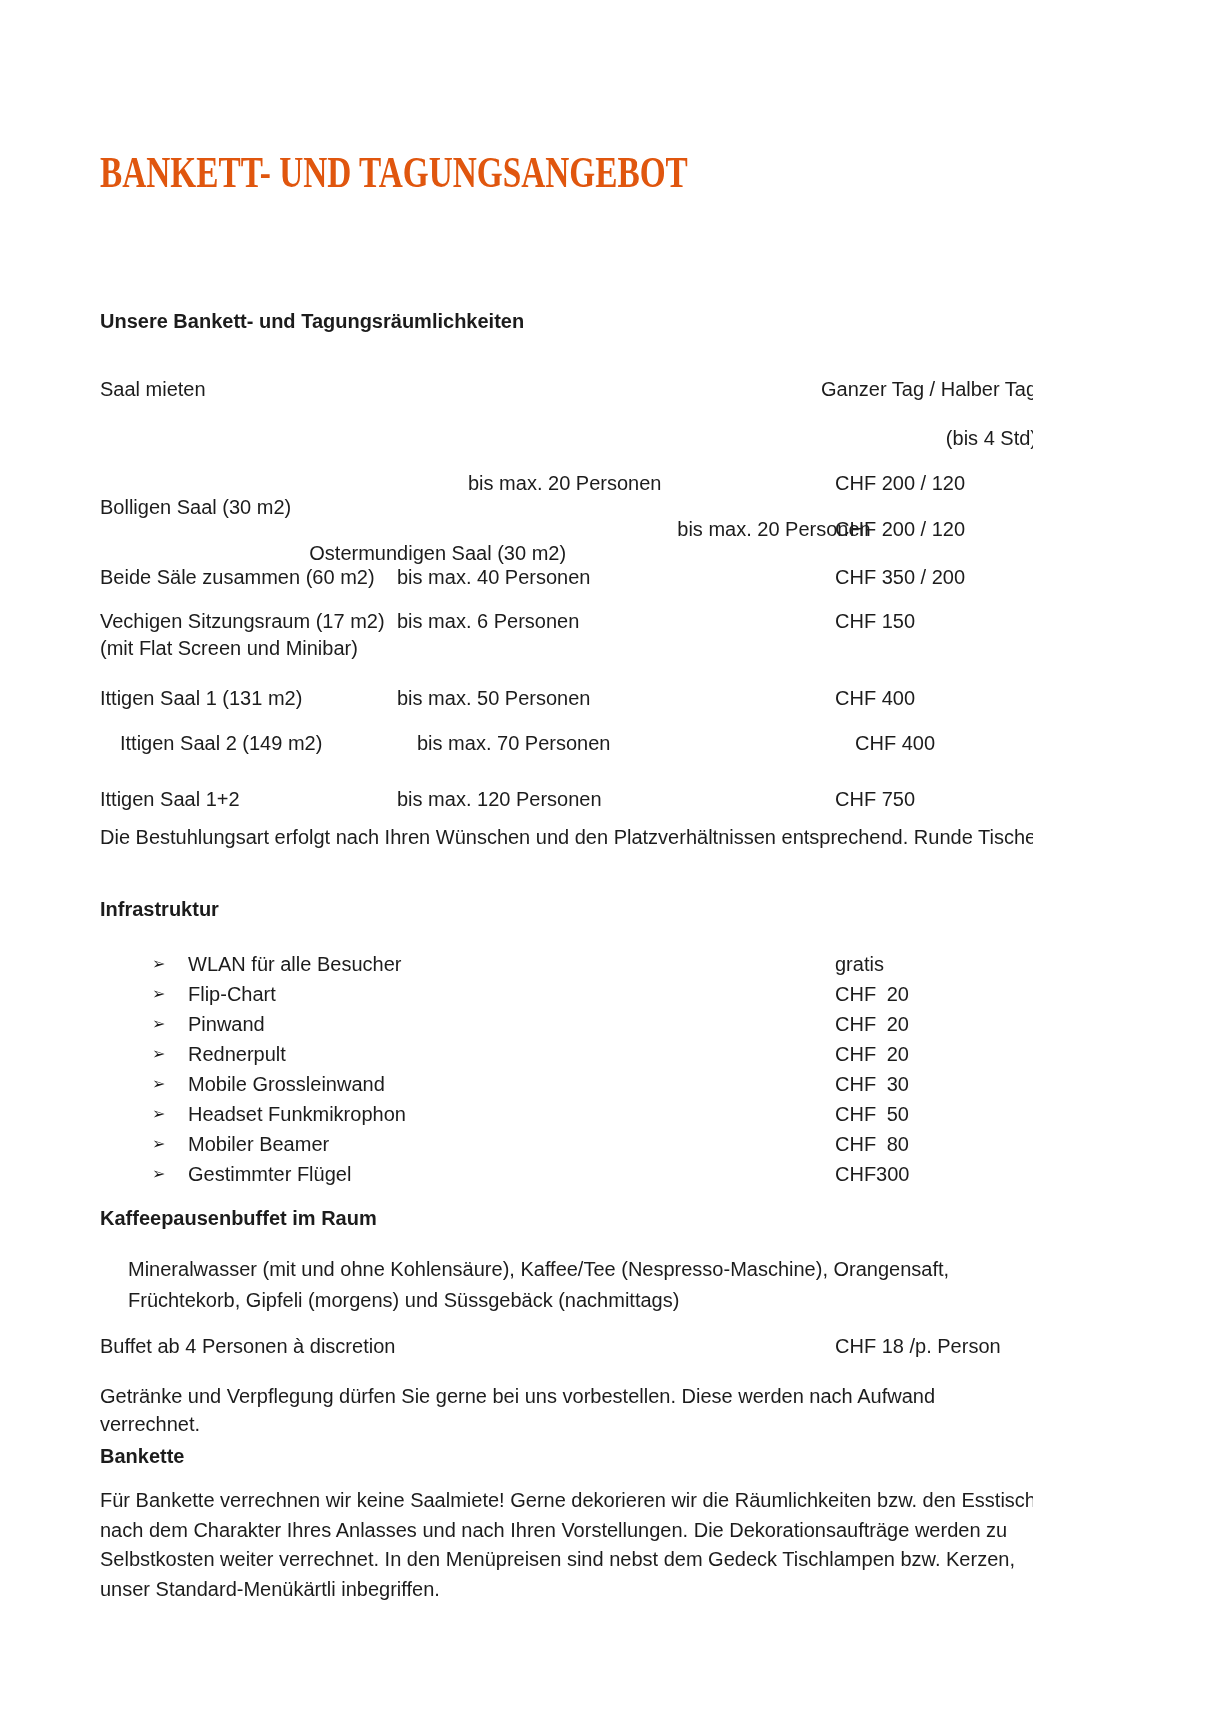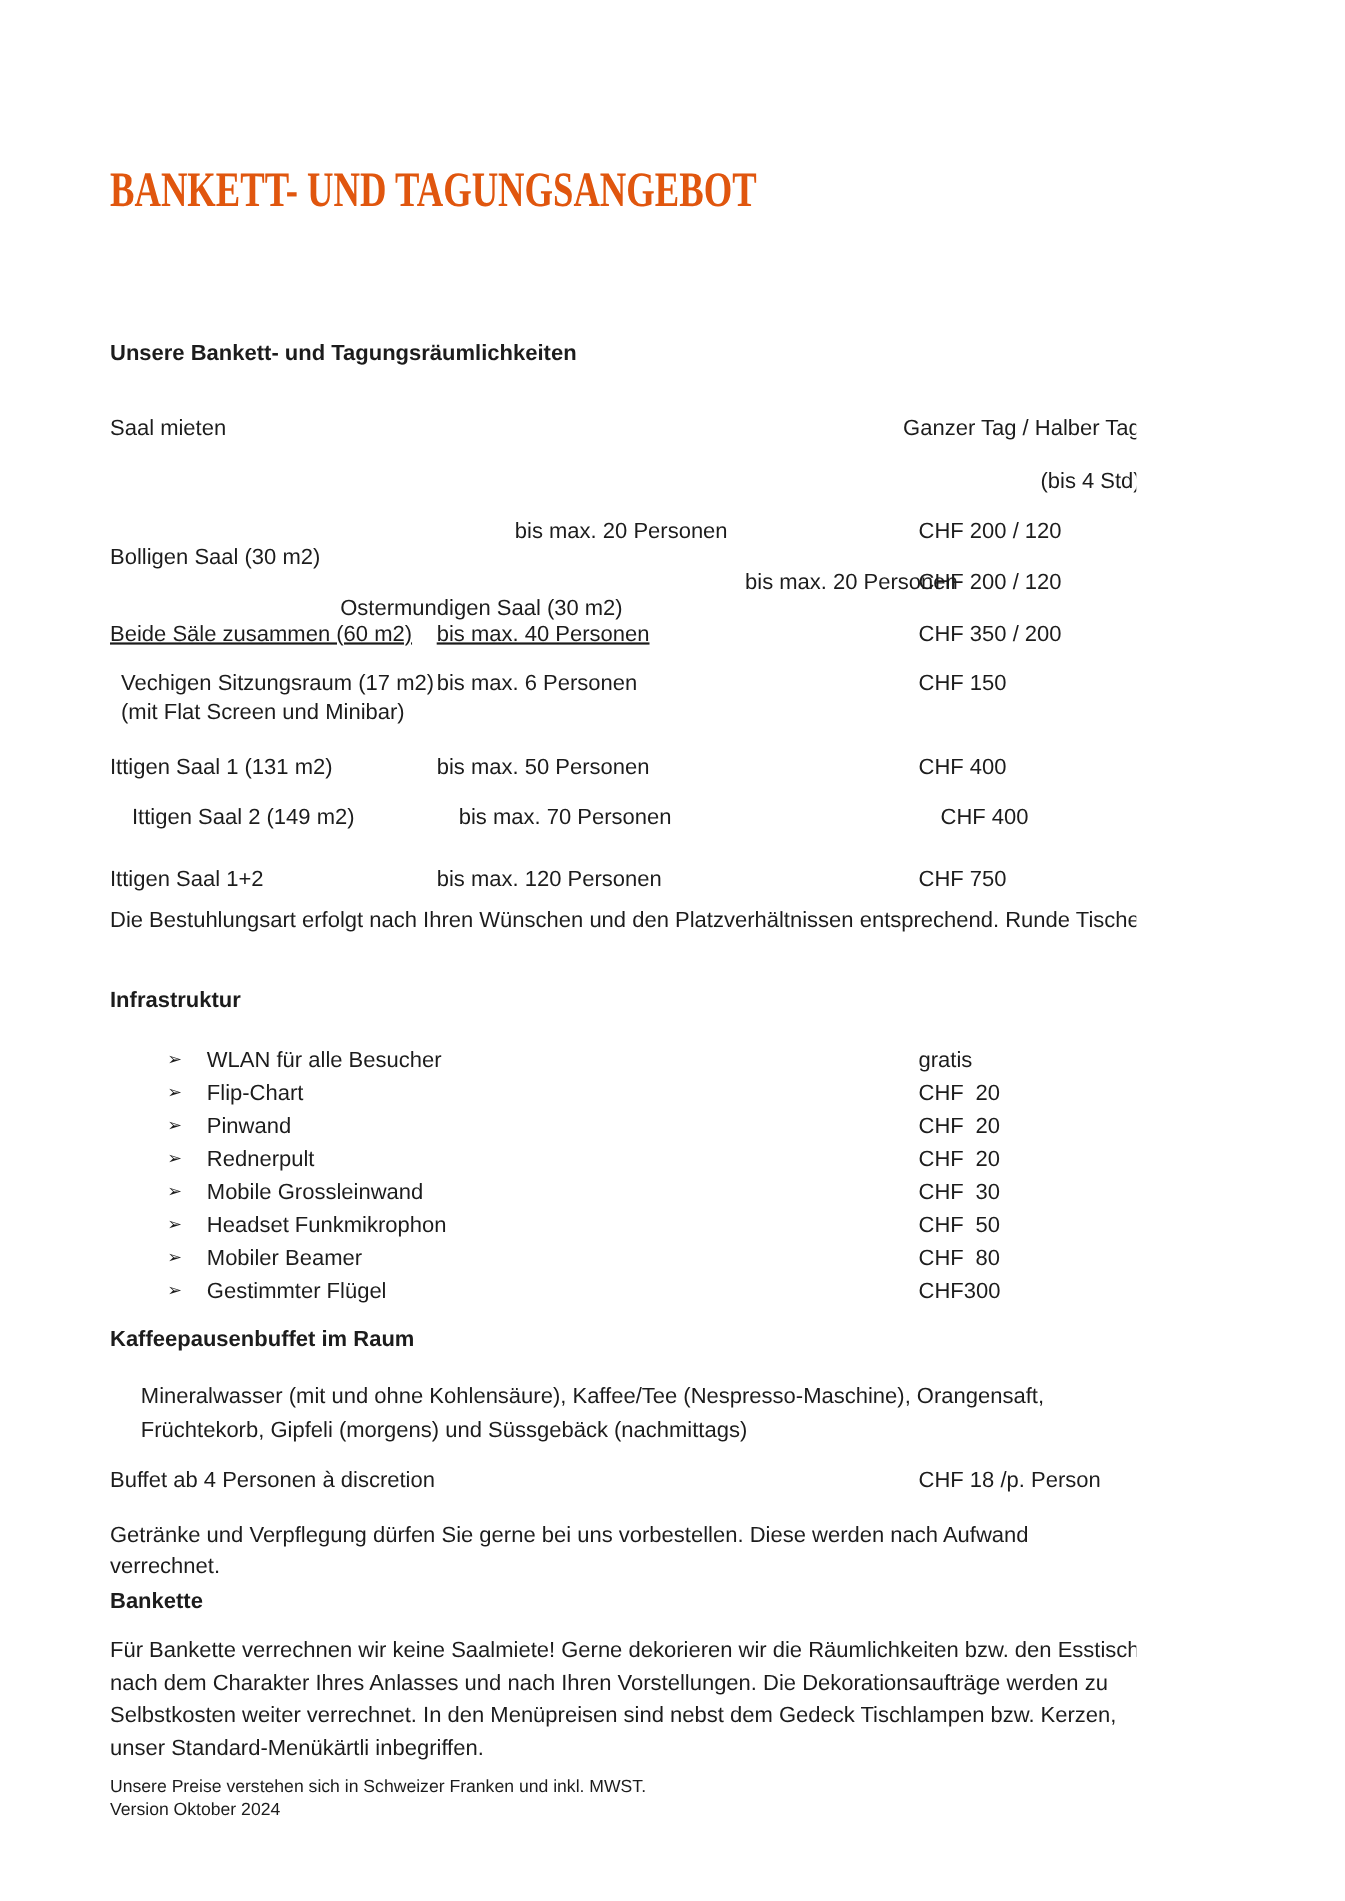--- a/index.html
+++ b/index.html
@@ -6,21 +6,21 @@
   .page{position:relative;width:1033px;height:1728px;background:#fff;overflow:hidden;
         font-family:"Liberation Sans","DejaVu Sans",sans-serif;color:#1c1c1c;font-size:20px;}
   .abs{position:absolute;left:100px;width:980px;}
   .title{font-family:"Liberation Serif","DejaVu Serif",serif;font-weight:bold;font-size:45px;
          white-space:nowrap;transform:scaleX(0.74);transform-origin:0 0;line-height:1;}
   .bold{font-weight:bold;}
   .line{line-height:27px;white-space:nowrap;}
   .row{position:absolute;left:100px;width:980px;display:flex;align-items:flex-start;line-height:27px;white-space:nowrap;}
   .c1{flex:0 0 auto;min-width:297px;}
   .row.wide .c1{min-width:368px;margin-top:24px;}
-  .c1 .l{display:block;margin-left:10px;}
+  .c1 .l{display:block;}
   .c3{position:absolute;left:735px;top:0;}
   .colright{position:absolute;left:721px;top:0;}
   .par{line-height:27px;}
   .par span{display:block;white-space:nowrap;}
   .par.lh31{line-height:31px;margin-left:28px;}
   .par.lh28{line-height:28px;}
   .par.lh295{line-height:29.5px;}
   ul.infra{list-style:none;margin:0;padding:0;}
   ul.infra li{position:relative;height:30px;line-height:30px;white-space:nowrap;}
   ul.infra .arrow{position:absolute;left:52px;top:0;font-size:16px;color:#1c1c1c;}
@@ -49,21 +49,21 @@
   <div class="row wide" style="top:470px;">
     <span class="c1">Bolligen Saal (30 m2)</span>
     <span class="c2">bis max. 20 Personen</span>
     <span class="c3">CHF 200 / 120</span>
   </div>
   <div class="row wide" style="top:516px;justify-content:center;">
     <span class="c1">Ostermundigen Saal (30 m2)</span>
     <span class="c2">bis max. 20 Personen</span>
     <span class="c3">CHF 200 / 120</span>
   </div>
-  <div class="row" style="top:564px;text-decoration:underline;">
+  <div class="row" style="top:564px;">
     <span class="c1">Beide Säle zusammen (60 m2)</span>
     <span class="c2">bis max. 40 Personen</span>
     <span class="c3">CHF 350 / 200</span>
   </div>
   <div class="row" style="top:608px;">
     <span class="c1">
       <span class="l">Vechigen Sitzungsraum (17 m2)</span>
       <span class="l">(mit Flat Screen und Minibar)</span>
     </span>
     <span class="c2">bis max. 6 Personen</span>
@@ -176,19 +176,14 @@
 
   <div class="abs line bold" style="top:1443px;">Bankette</div>
 
   <div class="abs par lh295" style="top:1486px;">
     <span>Für Bankette verrechnen wir keine Saalmiete! Gerne dekorieren wir die Räumlichkeiten bzw. den Esstisch</span>
     <span>nach dem Charakter Ihres Anlasses und nach Ihren Vorstellungen. Die Dekorationsaufträge werden zu</span>
     <span>Selbstkosten weiter verrechnet. In den Menüpreisen sind nebst dem Gedeck Tischlampen bzw. Kerzen,</span>
     <span>unser Standard-Menükärtli inbegriffen.</span>
   </div>
 
-  <div class="abs footer" style="top:1614px;">
-    <span>Unsere Preise verstehen sich in Schweizer Franken und inkl. MWST.</span>
-    <span>Version Oktober 2024</span>
-    <span class="pagenum">11</span>
-  </div>
 
 </div>
 
 </body></html>

